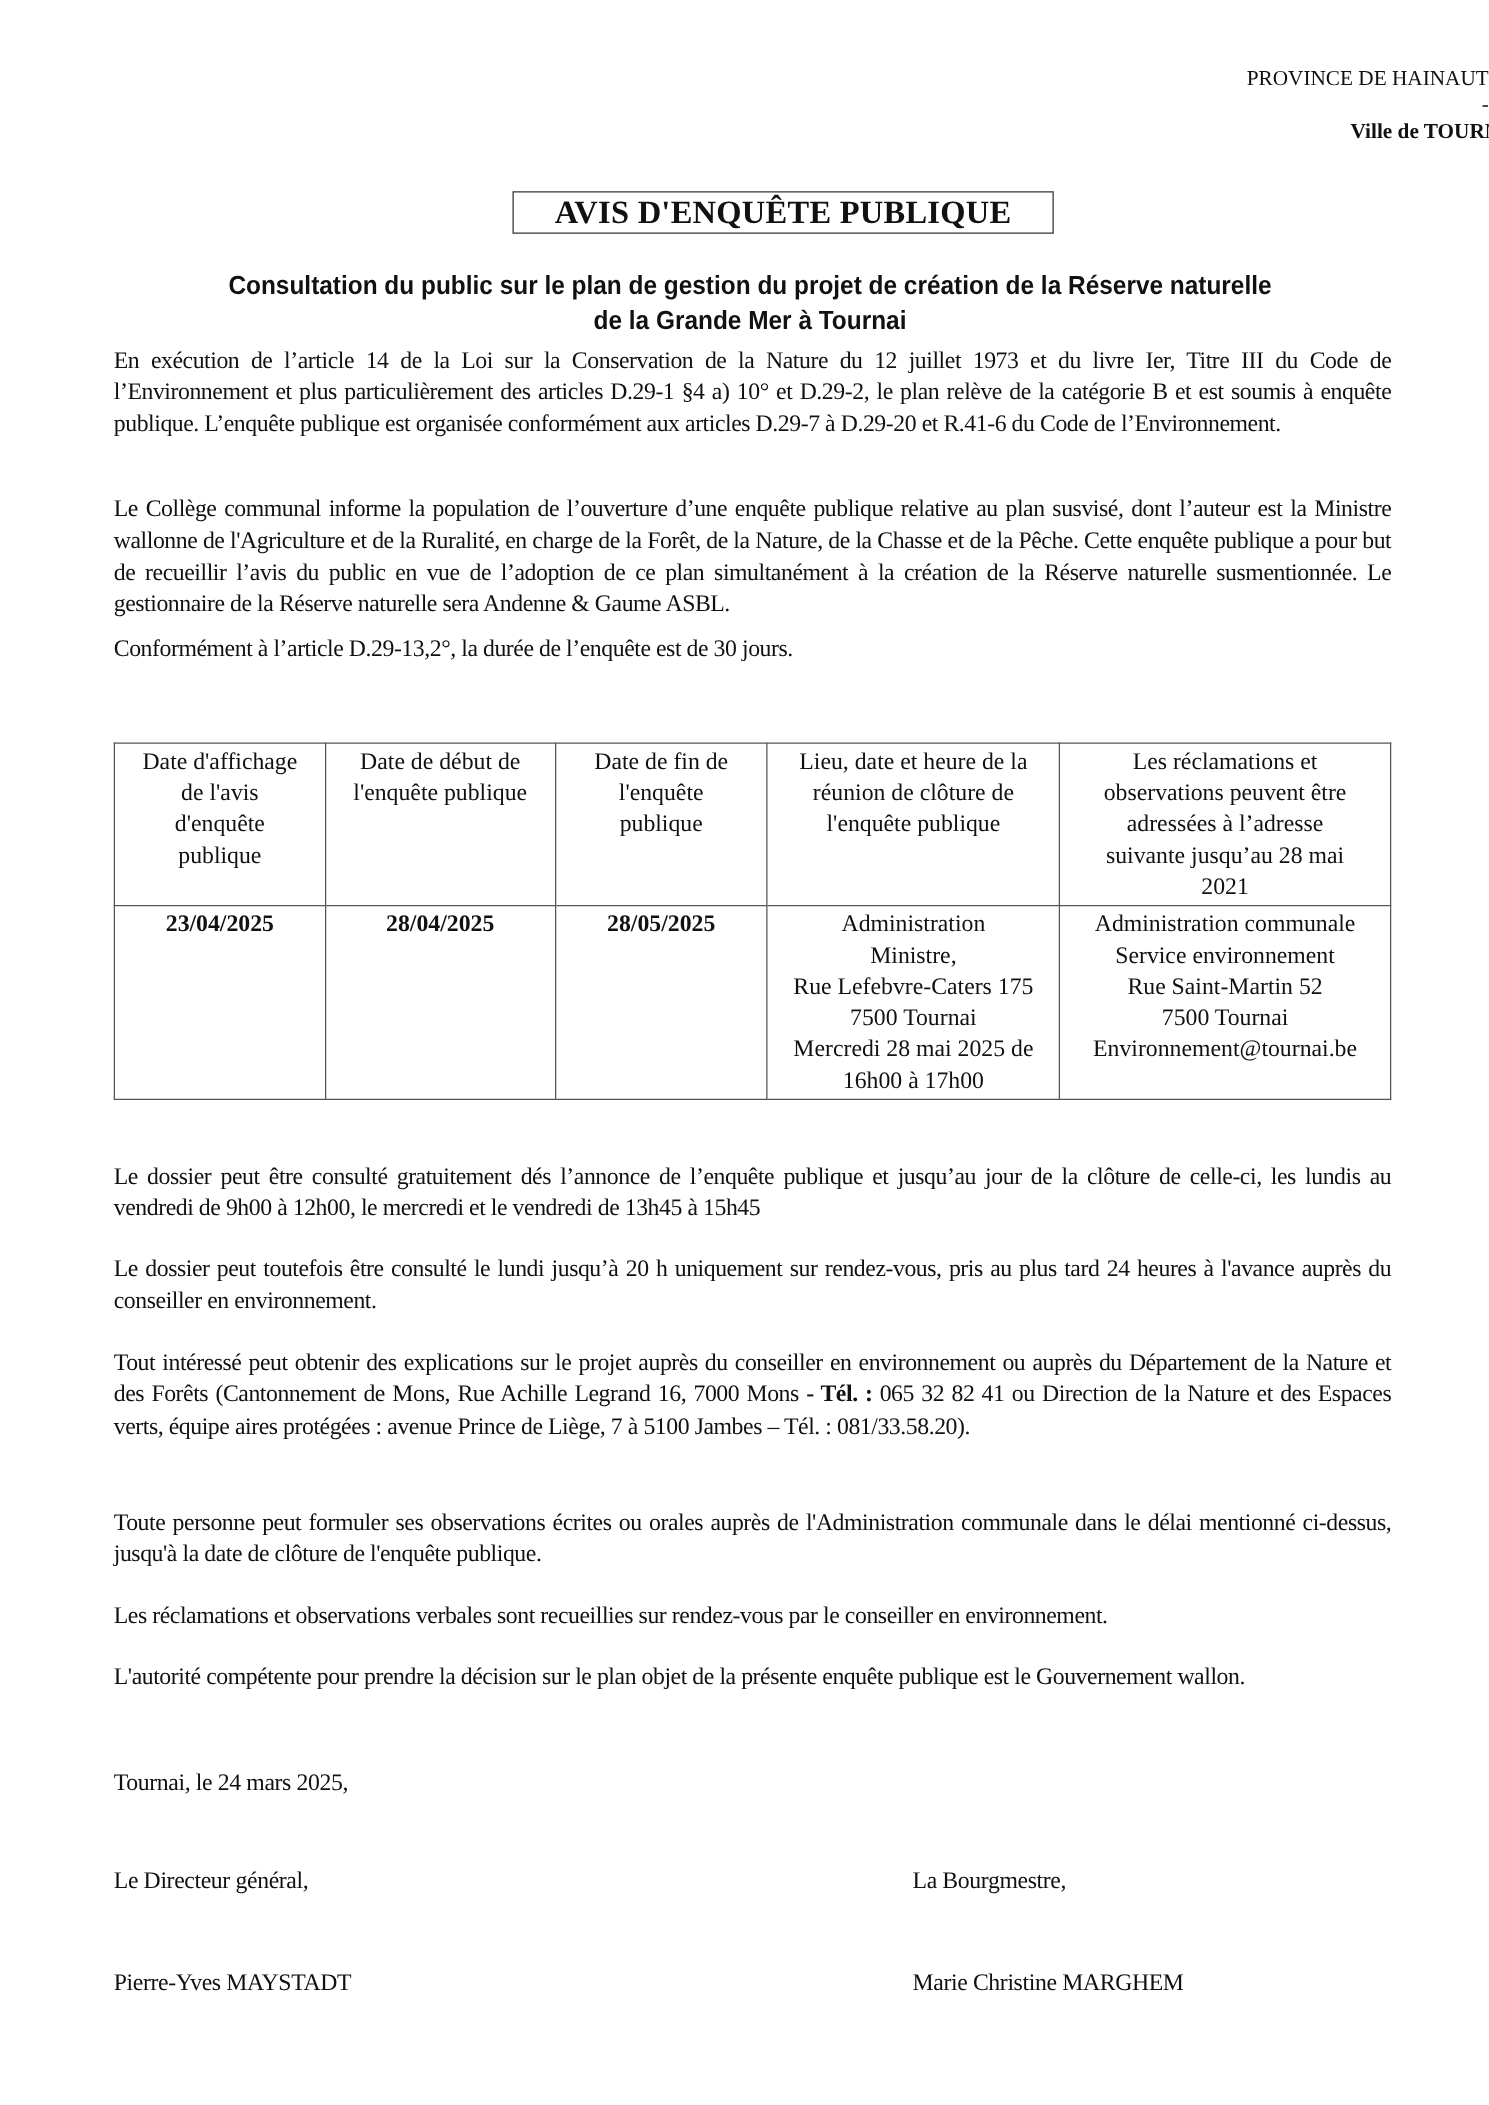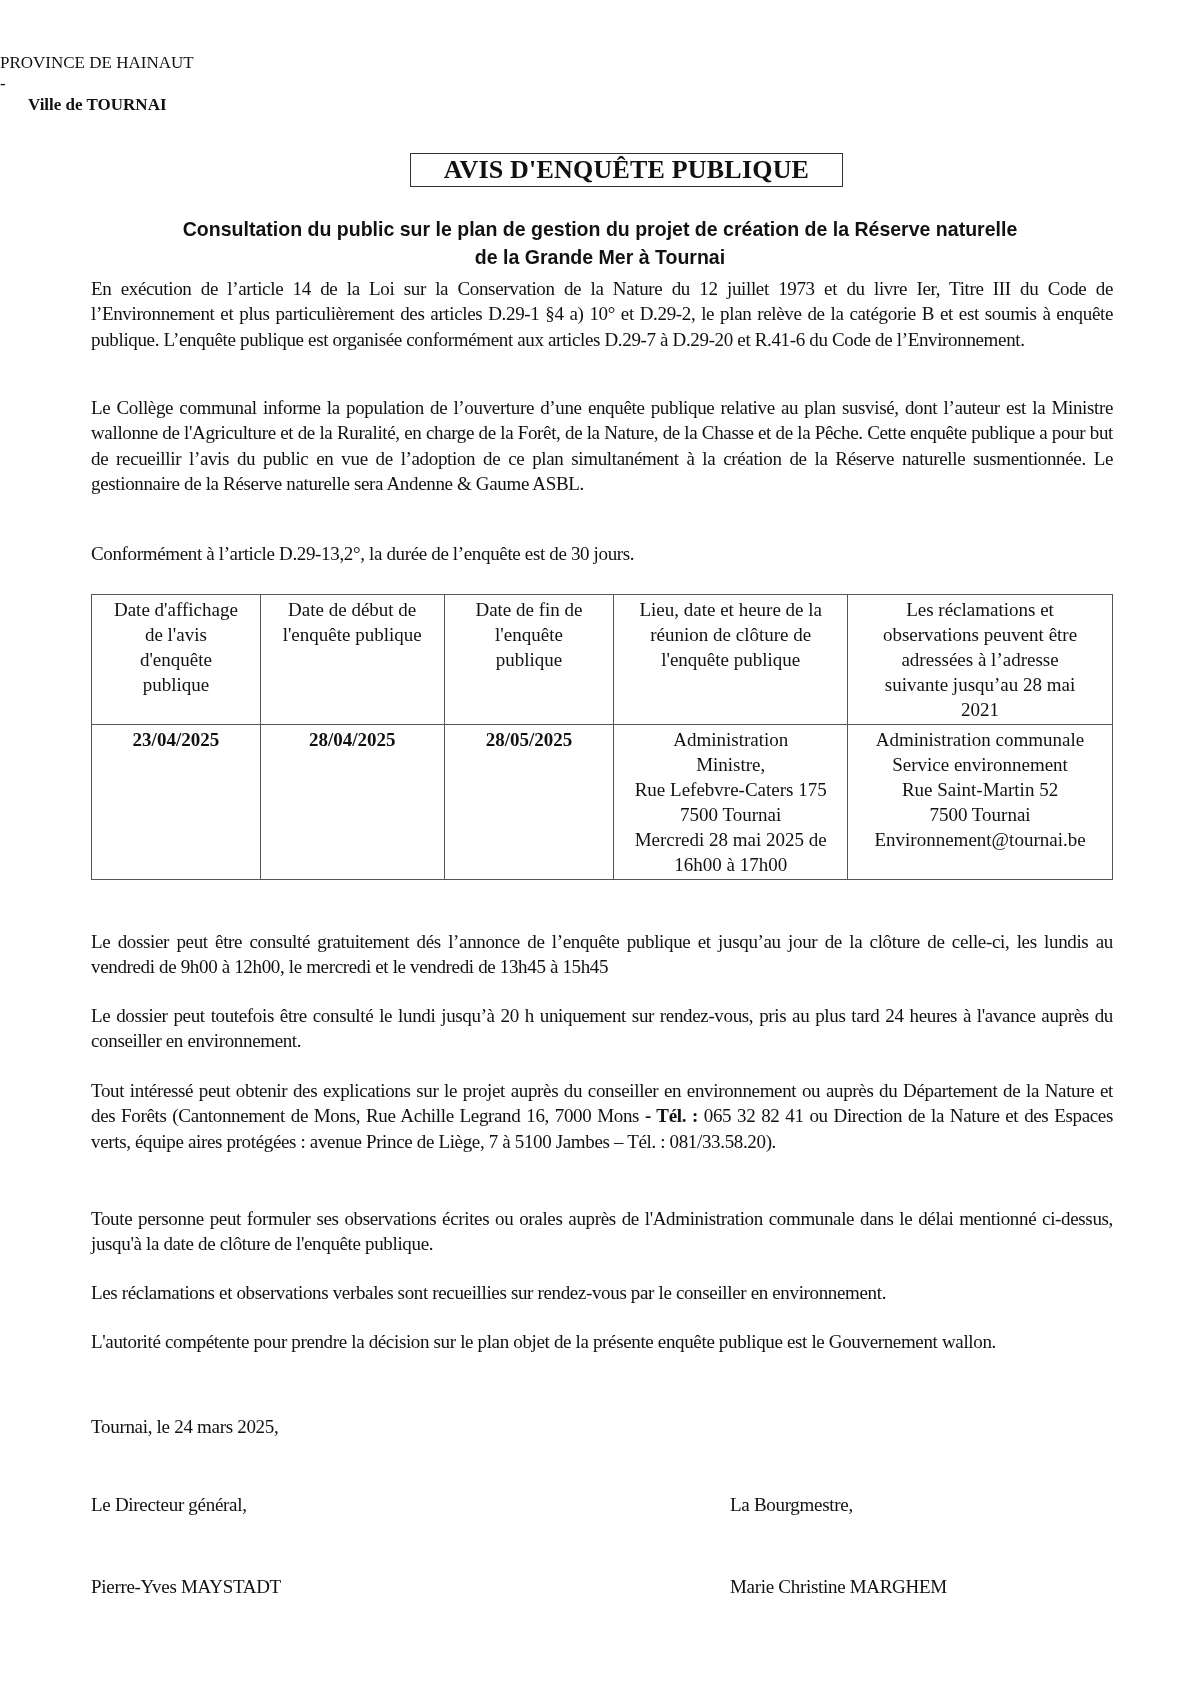--- a/index.html
+++ b/index.html
@@ -2,21 +2,21 @@
 <html><head>
 <meta charset="utf-8">
 <style>
   html, body { margin: 0; padding: 0; background: #ffffff; }
   body {
     width: 1191px; height: 1684px; position: relative; overflow: hidden;
     font-family: "Liberation Serif", serif; color: #111;
   }
   .page { position: absolute; left: 0; top: 0; width: 1191px; height: 1684px; }
   .abs { position: absolute; }
-  .center { left: 0; width: 1191px; text-align: left; }
+  .center { left: 0; width: 1191px; text-align: right; }
   .hdr { font-size: 17px; }
   .hdr-bold { font-size: 17px; font-weight: bold; }
   .title-box {
     position: absolute; left: 410px; top: 153px; width: 433px; height: 34px;
     border: 1.5px solid #333; box-sizing: border-box;
     font-size: 26px; font-weight: bold; text-align: center; line-height: 32px;
     letter-spacing: 0.2px;
   }
   .subtitle {
     position: absolute; left: 80px; width: 1040px; top: 215px;
@@ -54,21 +54,21 @@
 
   <div class="title-box">AVIS D'ENQUÊTE PUBLIQUE</div>
 
   <div class="subtitle">
     <span class="line">Consultation du public sur le plan de gestion du projet de création de la Réserve naturelle</span>
     <span class="line">de la Grande Mer à Tournai</span>
   </div>
 
   <div class="para" style="top:276px;">En exécution de l’article 14 de la Loi sur la Conservation de la Nature du 12 juillet 1973 et du livre Ier, Titre III du Code de l’Environnement et plus particulièrement des articles D.29-1 §4 a) 10° et D.29-2, le plan relève de la catégorie B et est soumis à enquête publique. L’enquête publique est organisée conformément aux articles D.29-7 à D.29-20 et R.41-6 du Code de l’Environnement.</div>
   <div class="para" style="top:395px;">Le Collège communal informe la population de l’ouverture d’une enquête publique relative au plan susvisé, dont l’auteur est la Ministre wallonne de l'Agriculture et de la Ruralité, en charge de la Forêt, de la Nature, de la Chasse et de la Pêche. Cette enquête publique a pour but de recueillir l’avis du public en vue de l’adoption de ce plan simultanément à la création de la Réserve naturelle susmentionnée. Le gestionnaire de la Réserve naturelle sera Andenne &amp; Gaume ASBL.</div>
-  <div class="para" style="top:541px;">Conformément à l’article D.29-13,2°, la durée de l’enquête est de 30 jours.</div>
+  <div class="para" style="top:507px;">Conformément à l’article D.29-13,2°, la durée de l’enquête est de 30 jours.</div>
 
   <table class="info">
     <colgroup>
       <col style="width:169px">
         <col style="width:184px">
         <col style="width:170px">
         <col style="width:234px">
         <col style="width:265px">
     </colgroup>
     <tbody>

